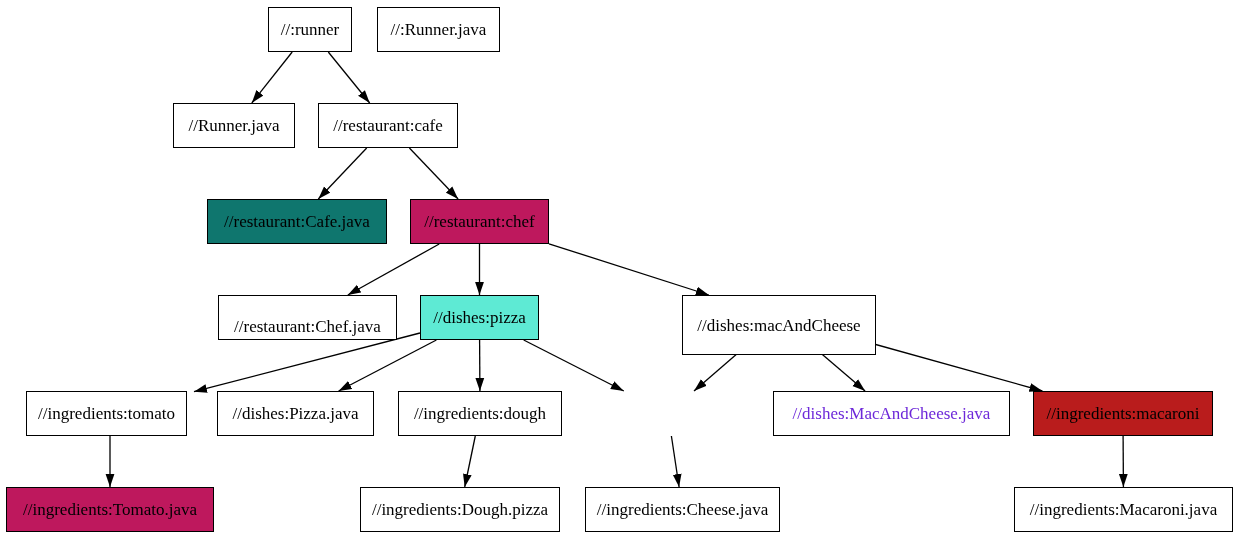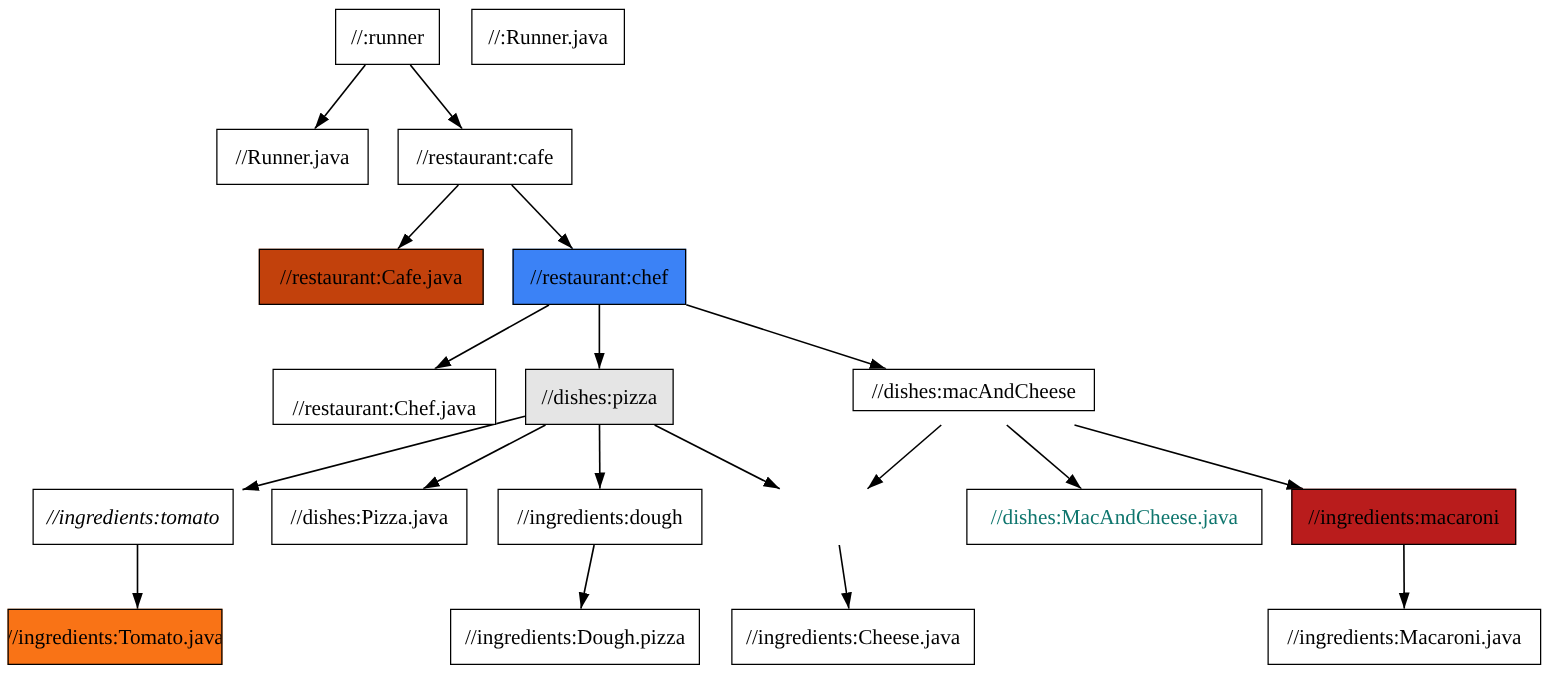--- a/index.html
+++ b/index.html
@@ -74,51 +74,51 @@
     </div>
     <div class="node" style="left: 377px; top: 7px; width: 123px; height: 45px; background: rgb(255, 255, 255); border-color: rgb(0, 0, 0);">
       <span class="node-label" style="color: rgb(0, 0, 0);">//:Runner.java</span>
     </div>
     <div class="node" style="left: 318px; top: 103px; width: 140px; height: 45px; background: rgb(255, 255, 255); border-color: rgb(0, 0, 0);">
       <span class="node-label" style="color: rgb(0, 0, 0);">//restaurant:cafe</span>
     </div>
     <div class="node" style="left: 173px; top: 103px; width: 122px; height: 45px; background: rgb(255, 255, 255); border-color: rgb(0, 0, 0);">
       <span class="node-label" style="color: rgb(0, 0, 0);">//Runner.java</span>
     </div>
-    <div class="node" style="left: 207px; top: 199px; width: 180px; height: 45px; background: #c2410c; border-color: rgb(0, 0, 0);">
+    <div class="node" style="left: 207px; top: 199px; width: 180px; height: 45px; background: #0f766e; border-color: rgb(0, 0, 0);">
       <span class="node-label" style="color: rgb(0, 0, 0);">//restaurant:Cafe.java</span>
     </div>
-    <div class="node" style="left: 410px; top: 199px; width: 139px; height: 45px; background: #3b82f6; border-color: rgb(0, 0, 0);">
+    <div class="node" style="left: 410px; top: 199px; width: 139px; height: 45px; background: #be185d; border-color: rgb(0, 0, 0);">
       <span class="node-label" style="color: rgb(0, 0, 0);">//restaurant:chef</span>
     </div>
     <div class="node" style="left: 218px; top: 295px; width: 179px; height: 45px; background: rgb(255, 255, 255); border-color: rgb(0, 0, 0);">
       <span class="node-label" style="color: rgb(0, 0, 0); margin-top: 18px;">//restaurant:Chef.java</span>
     </div>
-    <div class="node" style="left: 420px; top: 295px; width: 119px; height: 45px; background: #e5e5e5; border-color: rgb(0, 0, 0);">
+    <div class="node" style="left: 420px; top: 295px; width: 119px; height: 45px; background: #5eead4; border-color: rgb(0, 0, 0);">
       <span class="node-label" style="color: rgb(0, 0, 0);">//dishes:pizza</span>
     </div>
-    <div class="node" style="left: 682px; top: 295px; width: 194px; height: 34px; background: rgb(255, 255, 255); border-color: rgb(0, 0, 0);">
+    <div class="node" style="left: 682px; top: 295px; width: 194px; height: 60px; background: rgb(255, 255, 255); border-color: rgb(0, 0, 0);">
       <span class="node-label" style="color: rgb(0, 0, 0);">//dishes:macAndCheese</span>
     </div>
-    <div class="node" style="left: 26px; top: 391px; width: 161px; height: 45px; background: rgb(255, 255, 255); border-color: rgb(0, 0, 0); font-style: italic;">
+    <div class="node" style="left: 26px; top: 391px; width: 161px; height: 45px; background: rgb(255, 255, 255); border-color: rgb(0, 0, 0);">
       <span class="node-label" style="color: rgb(0, 0, 0);">//ingredients:tomato</span>
     </div>
     <div class="node" style="left: 398px; top: 391px; width: 164px; height: 45px; background: rgb(255, 255, 255); border-color: rgb(0, 0, 0);">
       <span class="node-label" style="color: rgb(0, 0, 0);">//ingredients:dough</span>
     </div>
     <div class="node" style="left: 217px; top: 391px; width: 157px; height: 45px; background: rgb(255, 255, 255); border-color: rgb(0, 0, 0);">
       <span class="node-label" style="color: rgb(0, 0, 0);">//dishes:Pizza.java</span>
     </div>
     <div class="node" style="left: 773px; top: 391px; width: 237px; height: 45px; background: rgb(255, 255, 255); border-color: rgb(0, 0, 0);">
-      <span class="node-label" style="color: #0f766e;">//dishes:MacAndCheese.java</span>
+      <span class="node-label" style="color: #6d28d9;">//dishes:MacAndCheese.java</span>
     </div>
     <div class="node" style="left: 1033px; top: 391px; width: 180px; height: 45px; background: #b91c1c; border-color: rgb(0, 0, 0);">
       <span class="node-label" style="color: rgb(0, 0, 0);">//ingredients:macaroni</span>
     </div>
-    <div class="node" style="left: 6px; top: 487px; width: 172px; height: 45px; background: #f97316; border-color: rgb(0, 0, 0);">
+    <div class="node" style="left: 6px; top: 487px; width: 208px; height: 45px; background: #be185d; border-color: rgb(0, 0, 0);">
       <span class="node-label" style="color: rgb(0, 0, 0);">//ingredients:Tomato.java</span>
     </div>
     <div class="node" style="left: 360px; top: 487px; width: 200px; height: 45px; background: rgb(255, 255, 255); border-color: rgb(0, 0, 0);">
       <span class="node-label" style="color: rgb(0, 0, 0);">//ingredients:Dough.pizza</span>
     </div>
     <div class="node" style="left: 585px; top: 487px; width: 195px; height: 45px; background: rgb(255, 255, 255); border-color: rgb(0, 0, 0);">
       <span class="node-label" style="color: rgb(0, 0, 0);">//ingredients:Cheese.java</span>
     </div>
     <div class="node" style="left: 1014px; top: 487px; width: 219px; height: 45px; background: rgb(255, 255, 255); border-color: rgb(0, 0, 0);">
       <span class="node-label" style="color: rgb(0, 0, 0);">//ingredients:Macaroni.java</span>

